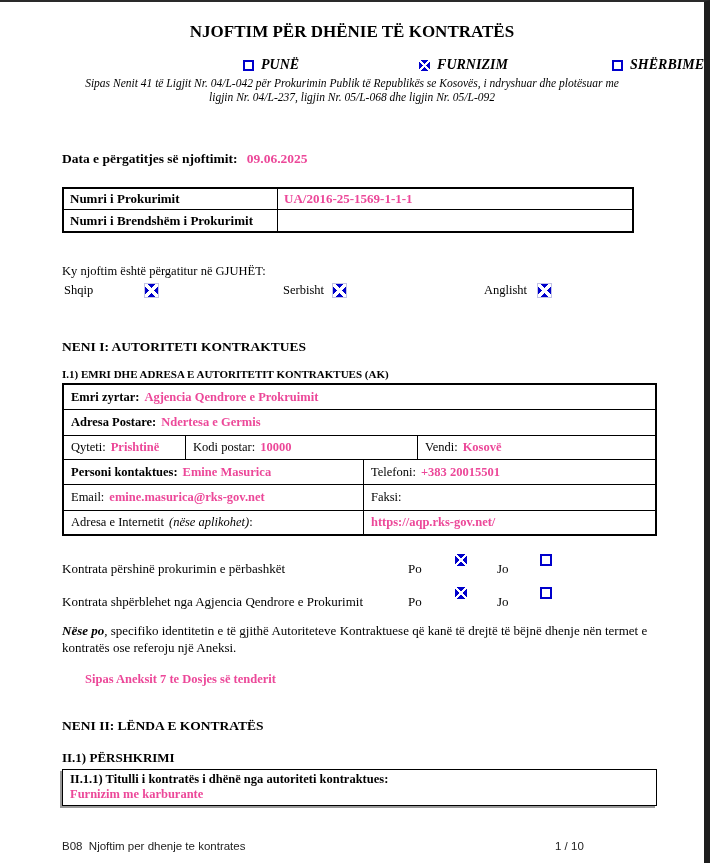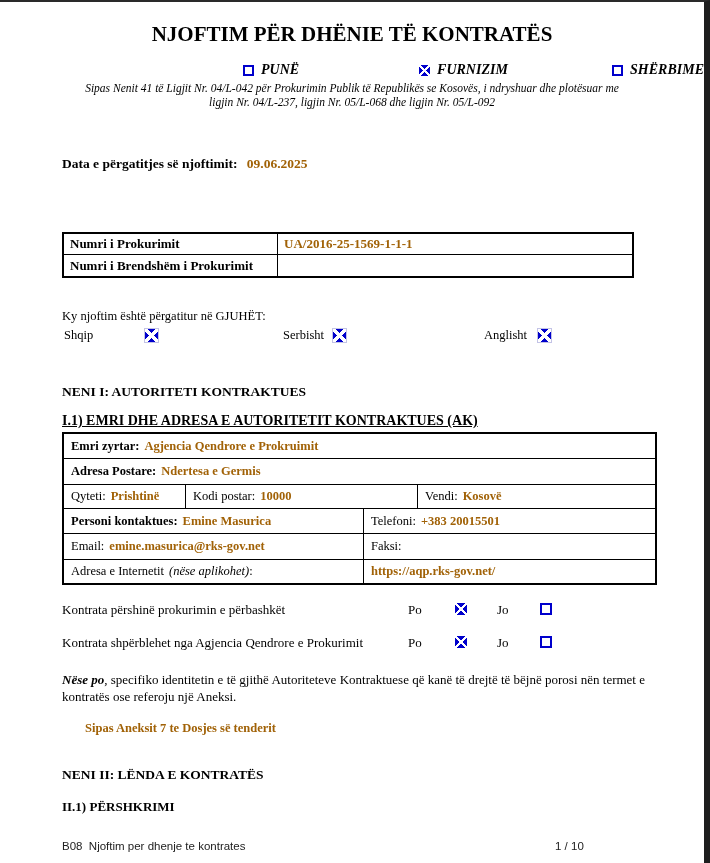--- a/index.html
+++ b/index.html
@@ -11,77 +11,77 @@
     position: relative;
     overflow: hidden;
   }
   .page {
     position: relative;
     width: 710px; height: 863px;
     background: #fff;
     border-top: 2px solid #2a2a2a;
     border-right: 6px solid #1e1e1e;
   }
-  .blue { color: #a16207; font-weight: bold; }
+  .blue { color: #ec4899; font-weight: bold; }
 
   
   .cb { display: inline-block; width: 12px; height: 12px; flex: none; }
   .cb.unchecked { border: 2px solid #0000CC; background: #fff; }
   .cb.checked {
     background-color: #0000CC;
     background-image:
       linear-gradient(45deg,  transparent 42%, #fff 42%, #fff 58%, transparent 58%),
       linear-gradient(135deg, transparent 42%, #fff 42%, #fff 58%, transparent 58%);
   }
   .cb.sm { width: 11px; height: 11px; }
   .cb.lg { width: 13px; height: 13px; outline: 1px solid #c3c3e6; }
 
-  .title { margin-top: 20px; text-align: center; font-size: 21px; font-weight: bold; }
+  .title { margin-top: 20px; text-align: center; font-size: 17px; font-weight: bold; }
 
   .type-row { margin-top: 15px; padding-left: 68px; display: flex; align-items: center; justify-content: flex-end; }
   .type-item { display: flex; align-items: center; gap: 7px; }
   .type-item .type-label { font-weight: bold; font-style: italic; font-size: 14px; }
   .ti-1 { width: 176px; } .ti-2 { width: 193px; }
 
   .subtitle { margin-top: 4px; text-align: center; font-style: italic; font-size: 11.5px; line-height: 13.5px; }
 
   .date-line { margin-top: 47px; margin-left: 62px; font-size: 13.5px; font-weight: bold; }
   .date-line .blue { margin-left: 6px; }
 
-  .num-table { margin-top: 60px; margin-left: 62px; width: 572px; border: 2px solid #000; }
+  .num-table { margin-top: 20px; margin-left: 62px; width: 572px; border: 2px solid #000; }
   .num-row { display: flex; height: 21px; }
   .num-row.first { border-bottom: 1px solid #000; }
   .num-cell { padding: 1px 6px; font-size: 13px; display: flex; align-items: center; }
   .num-cell.lab { width: 214px; border-right: 1px solid #000; font-weight: bold; }
   .num-cell.val { flex: 1; }
 
   .lang-intro { margin-top: 31px; margin-left: 62px; font-size: 12.5px; }
   .lang-row { margin-top: 4px; position: relative; height: 18px; font-size: 12.5px; }
   .lang-row span { position: absolute; top: 0; }
   .lang-row .cb { position: absolute; top: 1px; }
 
   .neni1 { margin-top: 38px; margin-left: 62px; font-size: 13.5px; font-weight: bold; }
-  .sub1  { margin-top: 13px; margin-left: 62px; font-size: 14px;  font-weight: bold; text-decoration: underline; }
+  .sub1  { margin-top: 13px; margin-left: 62px; font-size: 11px;  font-weight: bold; }
 
   .ak-table { margin-top: 3px; margin-left: 62px; width: 595px; border: 2px solid #000; font-size: 12.5px; }
   .ak-row { display: flex; border-bottom: 1px solid #000; }
   .ak-row:last-child { border-bottom: none; }
   .ak-cell { padding: 4px 7px; display: flex; align-items: center; flex-wrap: wrap; }
   .ak-cell .v { margin-left: 5px; }
   .r1 { height: 25px; } .r2 { height: 26px; } .r3 { height: 24px; }
   .r4 { height: 25px; } .r5 { height: 26px; } .r6 { height: 23px; }
   .bord { border-right: 1px solid #000; }
   .w-city { width: 122px; } .w-code { width: 232px; } .w-country { flex: 1; }
   .w-left { width: 300px; } .w-right { flex: 1; }
   .lab-b { font-weight: bold; }
 
   .pojo { position: relative; height: 17px; font-size: 13px; }
   .pojo-1 { margin-top: 17px; }
   .pojo-2 { margin-top: 16px; }
-  .pojo > span { position: absolute; top: 0; white-space: nowrap; }
+  .pojo > span { position: absolute; top: 8px; white-space: nowrap; }
   .pojo > .cb { position: absolute; top: 1px; }
 
   .note { margin-top: 19px; margin-left: 62px; width: 588px; font-size: 13px; line-height: 17px; }
   .note .lead { font-weight: bold; font-style: italic; text-align: right; }
 
   .annex { margin-top: 16px; margin-left: 85px; font-size: 12.5px; }
 
   .neni2 { margin-top: 31px; margin-left: 62px; font-size: 13.5px; font-weight: bold; }
   .sub2  { margin-top: 16px; margin-left: 62px; font-size: 13px;  font-weight: bold; }
 
@@ -225,27 +225,31 @@
 
   <div class="pojo pojo-2">
     <span style="left:62px">Kontrata shpërblehet nga Agjencia Qendrore e Prokurimit</span>
     <span style="left:408px">Po</span>
     <span class="cb checked" style="left:455px"></span>
     <span style="left:497px">Jo</span>
     <span class="cb unchecked" style="left:540px"></span>
   </div>
 
   <div class="note">
-    <span class="lead">Nëse po</span><span>, specifiko identitetin e të gjithë Autoriteteve Kontraktuese që kanë të drejtë të bëjnë porosi nën termet e kontratës ose referoju një Aneksi.</span>
+    <span class="lead">Nëse po</span><span>, specifiko identitetin e të gjithë Autoriteteve Kontraktuese që kanë të drejtë të bëjnë dhenje nën termet e kontratës ose referoju një Aneksi.</span>
   </div>
 
   <div class="annex blue">Sipas Aneksit 7 te Dosjes së tenderit</div>
 
   <div class="neni2">NENI II: LËNDA E KONTRATËS</div>
   <div class="sub2">II.1) PËRSHKRIMI</div>
 
+  <div class="title-box">
+    <div class="lab">II.1.1) Titulli i kontratës i dhënë nga autoriteti kontraktues:</div>
+    <div class="blue">Furnizim me karburante</div>
+  </div>
 
   <div class="footer">
     <span class="code">B08  Njoftim per dhenje te kontrates</span>
     <span class="pnum">1 / 10</span>
   </div>
 
 </div>
 
 </body></html>

